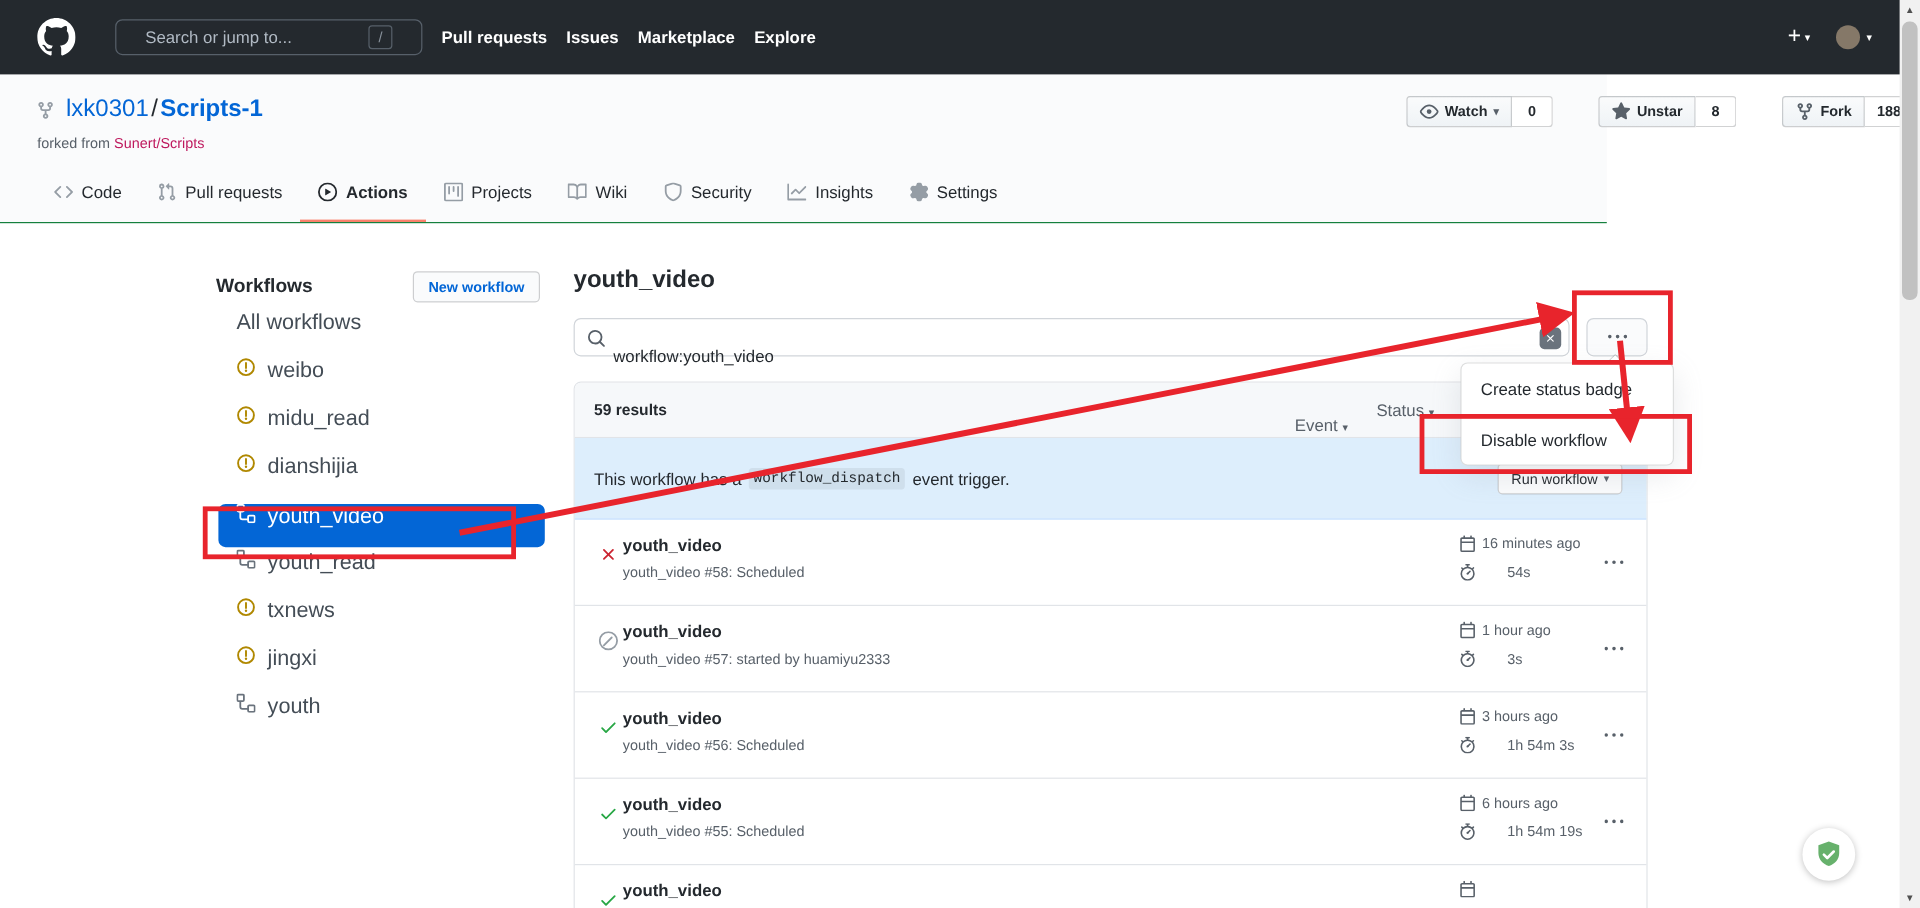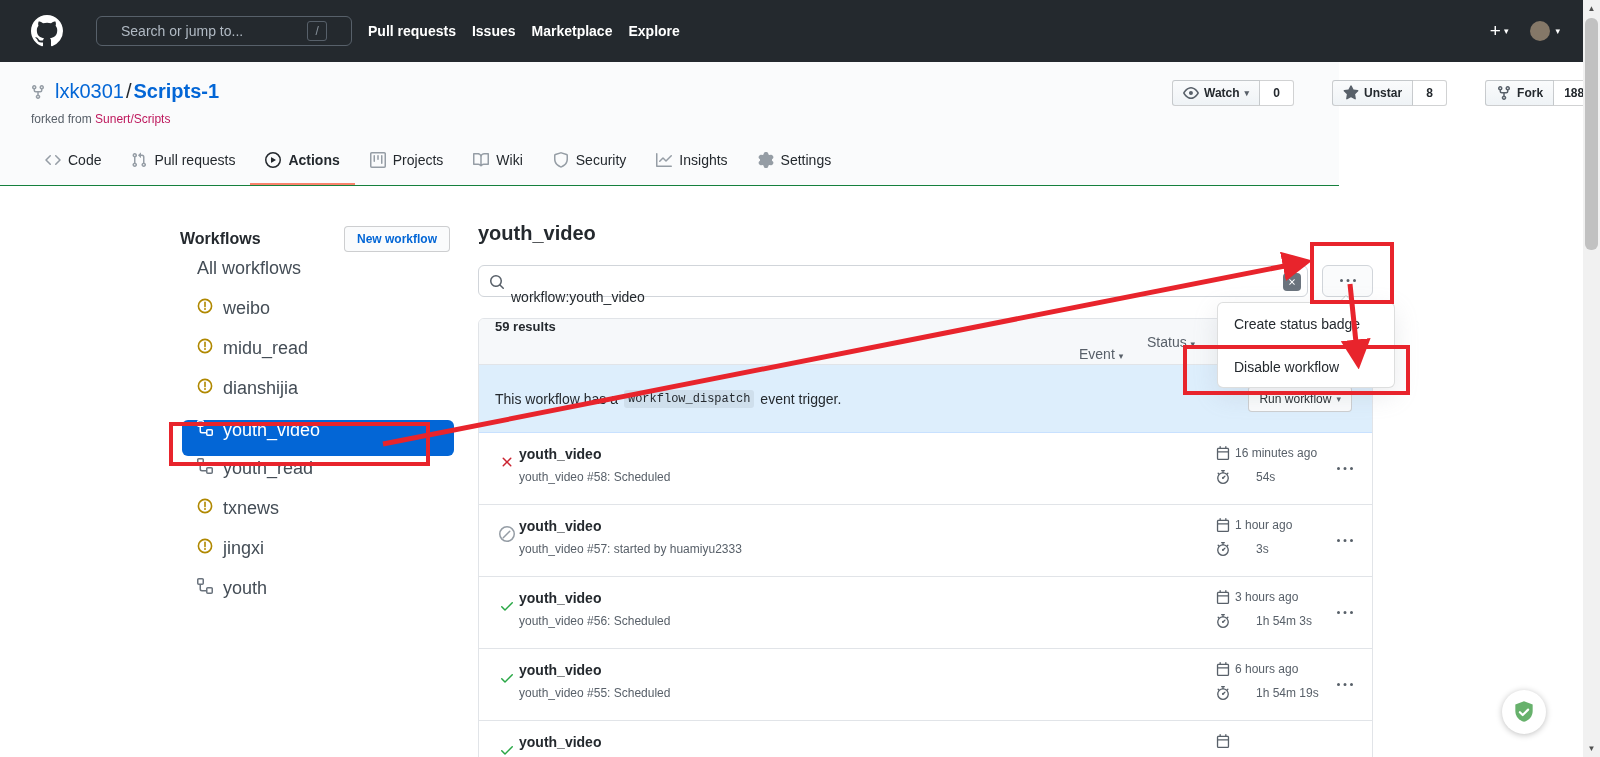--- a/index.html
+++ b/index.html
@@ -90,21 +90,21 @@
   .clear-btn svg { color:#fff; }
   .more-btn { position:absolute; left:844px; top:79px; width:51px; height:32px;
     background:#fafbfc; border:1px solid #d1d5da; border-radius:6px;
     display:flex; align-items:center; justify-content:center; cursor:pointer; }
   .more-btn .octicon { color:#586069; }
 
   
   .card { position:absolute; left:0; top:132px; width:895px; height:700px;
     border:1px solid #e1e4e8; border-radius:6px; background:#fff; }
   .card-head { position:relative; height:46px; background:#f6f8fa; border-bottom:1px solid #e1e4e8;
-    border-radius:5px 5px 0 0; display:flex; padding:0 16px; }
+    border-radius:5px 5px 0 0; display:flex; align-items:center; padding:0 16px; }
   .results-label { font-size:13px; font-weight:600; }
   .filter { position:absolute; top:15px; font-size:14px; color:#586069; cursor:pointer; white-space:nowrap; }
   .filter .fcaret { font-size:9px; color:#586069; }
   .filter-event { left:600px;margin-top:12px; }
   .filter-status { left:668px; }
   .banner { position:relative; height:68px; background:#ddeefc; border-bottom:1px solid #c8e1ff;
     display:flex; align-items:center; padding:0 16px; font-size:14px; color:#24292e; }
   .banner code { font-family:"Liberation Mono","DejaVu Sans Mono",monospace; font-size:12px;
     background:rgba(27,31,35,.07); padding:2px 4px; border-radius:3px; margin:0 6px; }
   .banner .pre { margin-right:0; }

